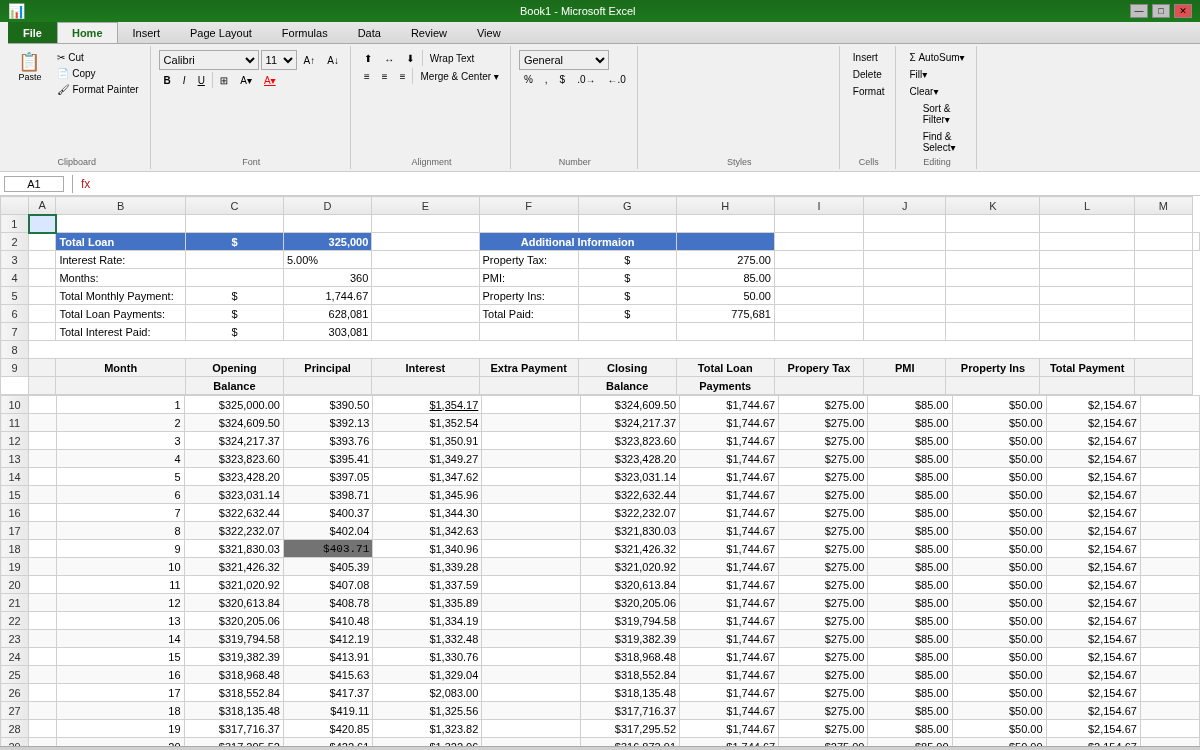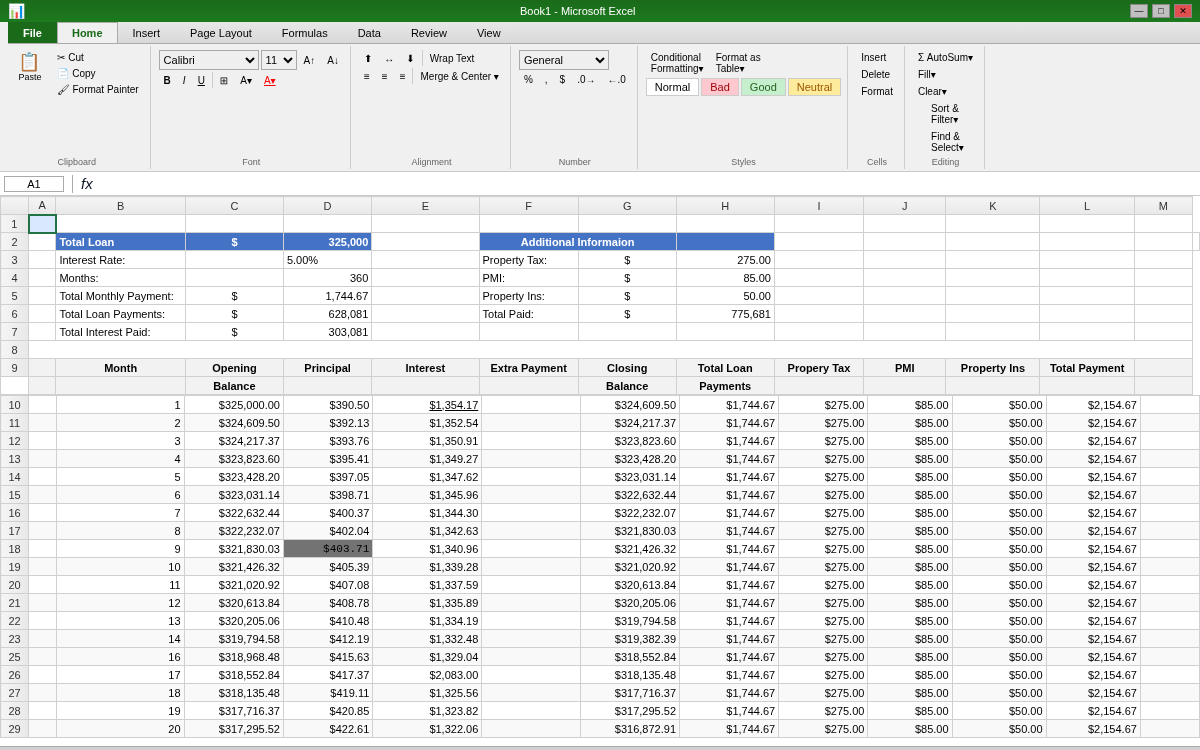--- a/index.html
+++ b/index.html
@@ -177,32 +177,20 @@
           <div class="ribbon-btn-sm">,</div>
           <div class="ribbon-btn-sm">$</div>
           <div class="ribbon-btn-sm">.0→</div>
           <div class="ribbon-btn-sm">←.0</div>
         </div>
       </div>
       <div class="ribbon-group-label">Number</div>
     </div>
 
     <div class="ribbon-group" style="min-width:200px;">
-      <div class="ribbon-group-content" style="flex-direction:column;gap:2px;">
-        <div style="display:flex;gap:2px;">
-          <div class="ribbon-btn-sm">Conditional<br>Formatting▾</div>
-          <div class="ribbon-btn-sm">Format as<br>Table▾</div>
-        </div>
-        <div class="styles-grid">
-          <div class="style-cell style-normal">Normal</div>
-          <div class="style-cell style-bad">Bad</div>
-          <div class="style-cell style-good">Good</div>
-          <div class="style-cell style-neutral">Neutral</div>
-        </div>
-      </div>
       <div class="ribbon-group-label">Styles</div>
     </div>
 
     <div class="ribbon-group">
       <div class="ribbon-group-content" style="flex-direction:column;gap:2px;">
         <div class="ribbon-btn-sm">Insert</div>
         <div class="ribbon-btn-sm">Delete</div>
         <div class="ribbon-btn-sm">Format</div>
       </div>
       <div class="ribbon-group-label">Cells</div>
@@ -219,21 +207,21 @@
         <div class="ribbon-btn-sm">Find &amp;<br>Select▾</div>
       </div>
       <div class="ribbon-group-label">Editing</div>
     </div>
   </div>
 </div>
 
 <div class="formula-bar">
   <input class="name-box" value="A1" style="">
   <div class="formula-divider"></div>
-  <span style="font-style:italic;color:#0f172a;font-size:15px;">fx</span>
+  <span style="color:#b91c1c;font-size:12px;">fx</span>
   <input class="formula-input" value="" style="">
 </div>
 
 <div class="spreadsheet-container">
   <div class="sheet-main">
     <div class="sheet-wrapper">
       <table class="grid">
         <colgroup>
           <col style="width:28px;">
           <col style="width:28px;">
@@ -666,20 +654,36 @@
               <td style="background: rgb(249, 249, 249);"></td>
               <td style="background: rgb(249, 249, 249); text-align: right;">$319,382.39</td>
               <td style="background: rgb(249, 249, 249); text-align: right;">$1,744.67</td>
               <td style="background: rgb(249, 249, 249); text-align: right;">$275.00</td>
               <td style="background: rgb(249, 249, 249); text-align: right;">$85.00</td>
               <td style="background: rgb(249, 249, 249); text-align: right;">$50.00</td>
               <td style="background: rgb(249, 249, 249); text-align: right;">$2,154.67</td>
               <td style="background: rgb(249, 249, 249);"></td>
             </tr>
             <tr>
+              <td class="row-header">24</td>
+              <td style="background: rgb(255, 255, 255);"></td>
+              <td style="background: rgb(255, 255, 255); text-align: right;">15</td>
+              <td style="background: rgb(255, 255, 255); text-align: right;">$319,382.39</td>
+              <td style="background: rgb(255, 255, 255); text-align: right;">$413.91</td>
+              <td style="background: rgb(255, 255, 255); text-align: right;">$1,330.76</td>
+              <td style="background: rgb(255, 255, 255);"></td>
+              <td style="background: rgb(255, 255, 255); text-align: right;">$318,968.48</td>
+              <td style="background: rgb(255, 255, 255); text-align: right;">$1,744.67</td>
+              <td style="background: rgb(255, 255, 255); text-align: right;">$275.00</td>
+              <td style="background: rgb(255, 255, 255); text-align: right;">$85.00</td>
+              <td style="background: rgb(255, 255, 255); text-align: right;">$50.00</td>
+              <td style="background: rgb(255, 255, 255); text-align: right;">$2,154.67</td>
+              <td style="background: rgb(255, 255, 255);"></td>
+            </tr>
+            <tr>
               <td class="row-header">25</td>
               <td style="background: rgb(249, 249, 249);"></td>
               <td style="background: rgb(249, 249, 249); text-align: right;">16</td>
               <td style="background: rgb(249, 249, 249); text-align: right;">$318,968.48</td>
               <td style="background: rgb(249, 249, 249); text-align: right;">$415.63</td>
               <td style="background: rgb(249, 249, 249); text-align: right;">$1,329.04</td>
               <td style="background: rgb(249, 249, 249);"></td>
               <td style="background: rgb(249, 249, 249); text-align: right;">$318,552.84</td>
               <td style="background: rgb(249, 249, 249); text-align: right;">$1,744.67</td>
               <td style="background: rgb(249, 249, 249); text-align: right;">$275.00</td>

